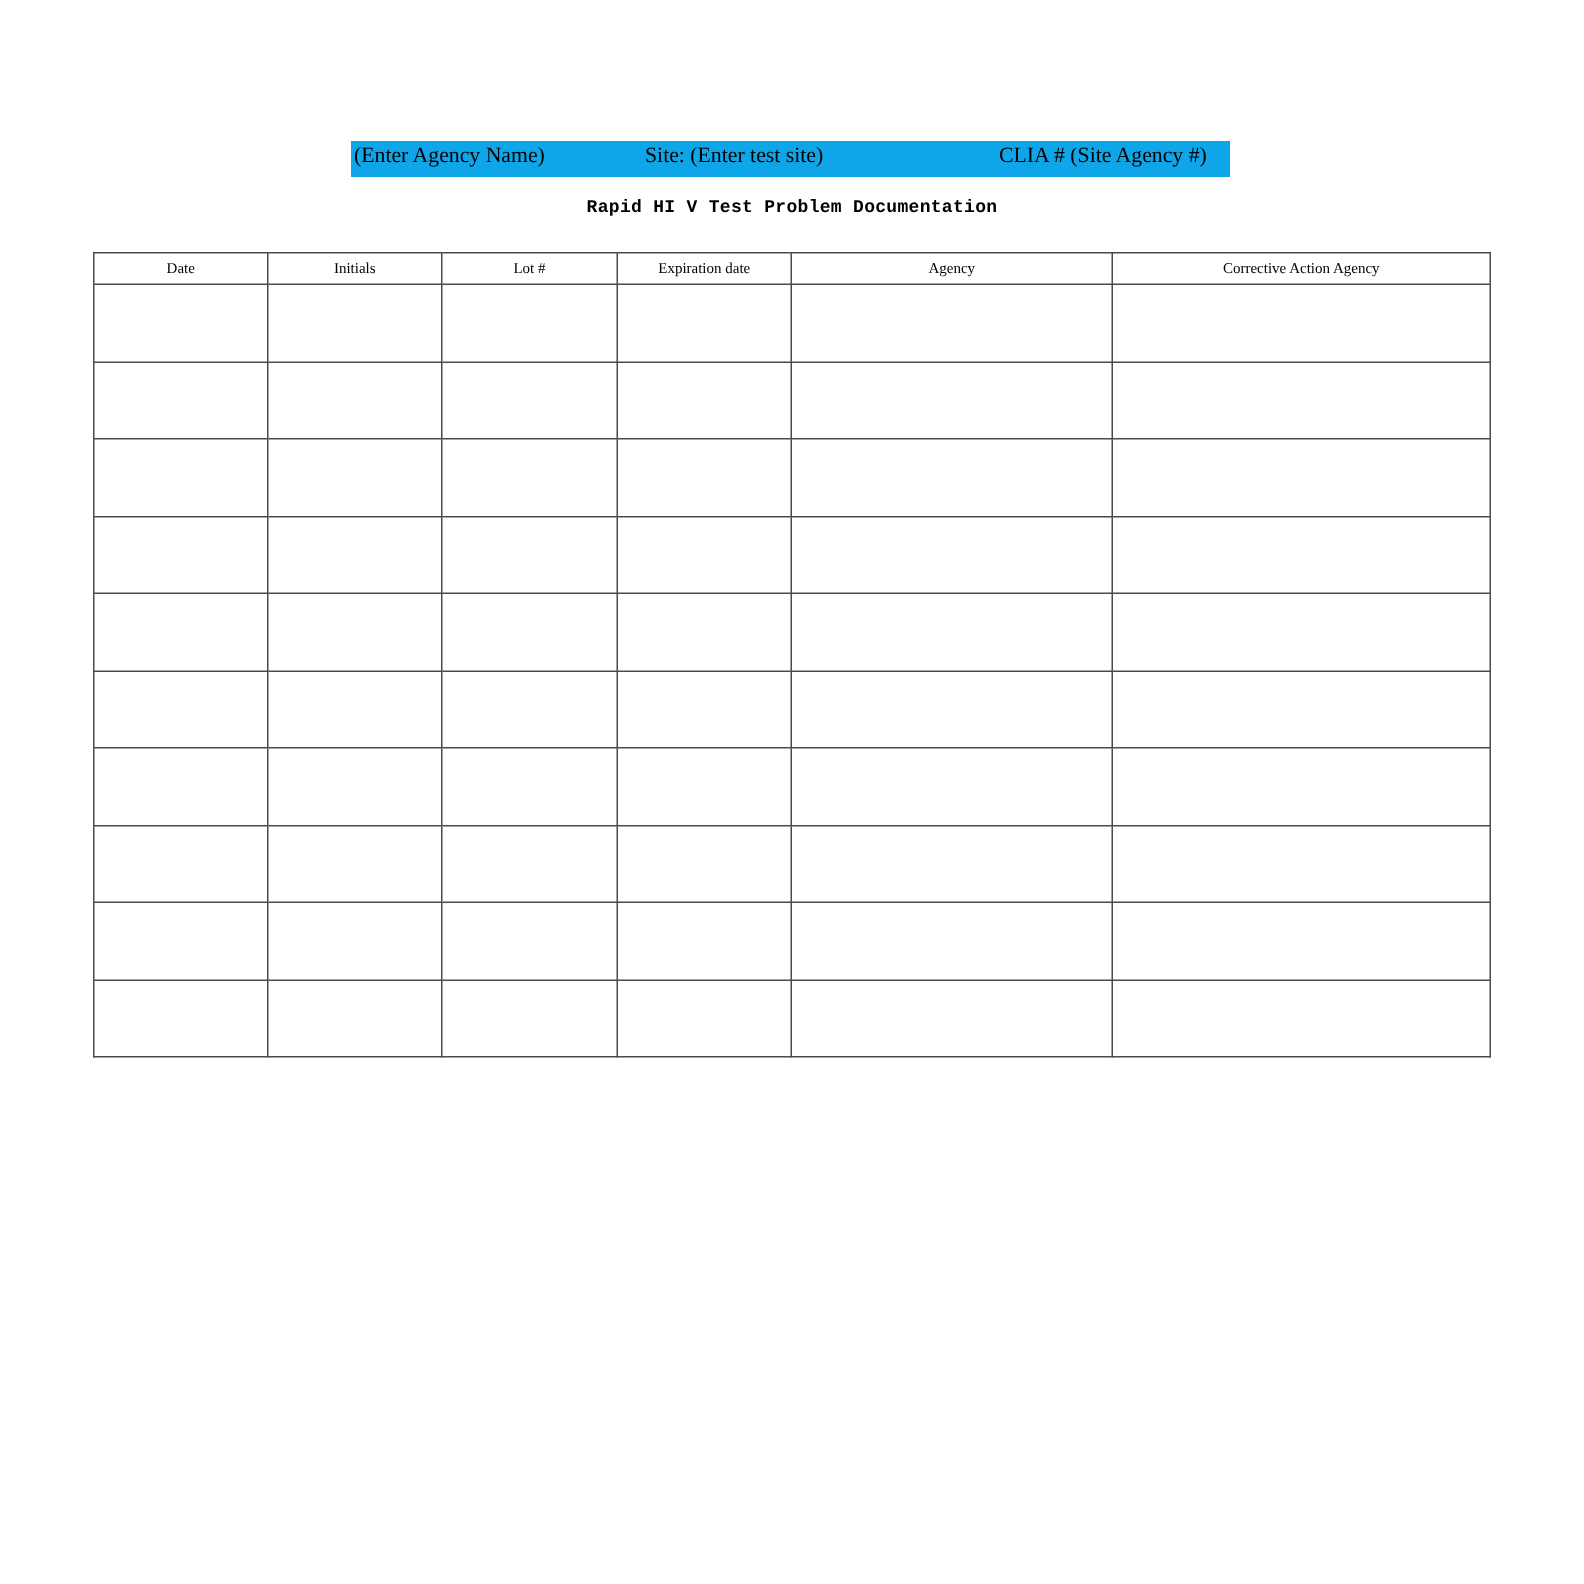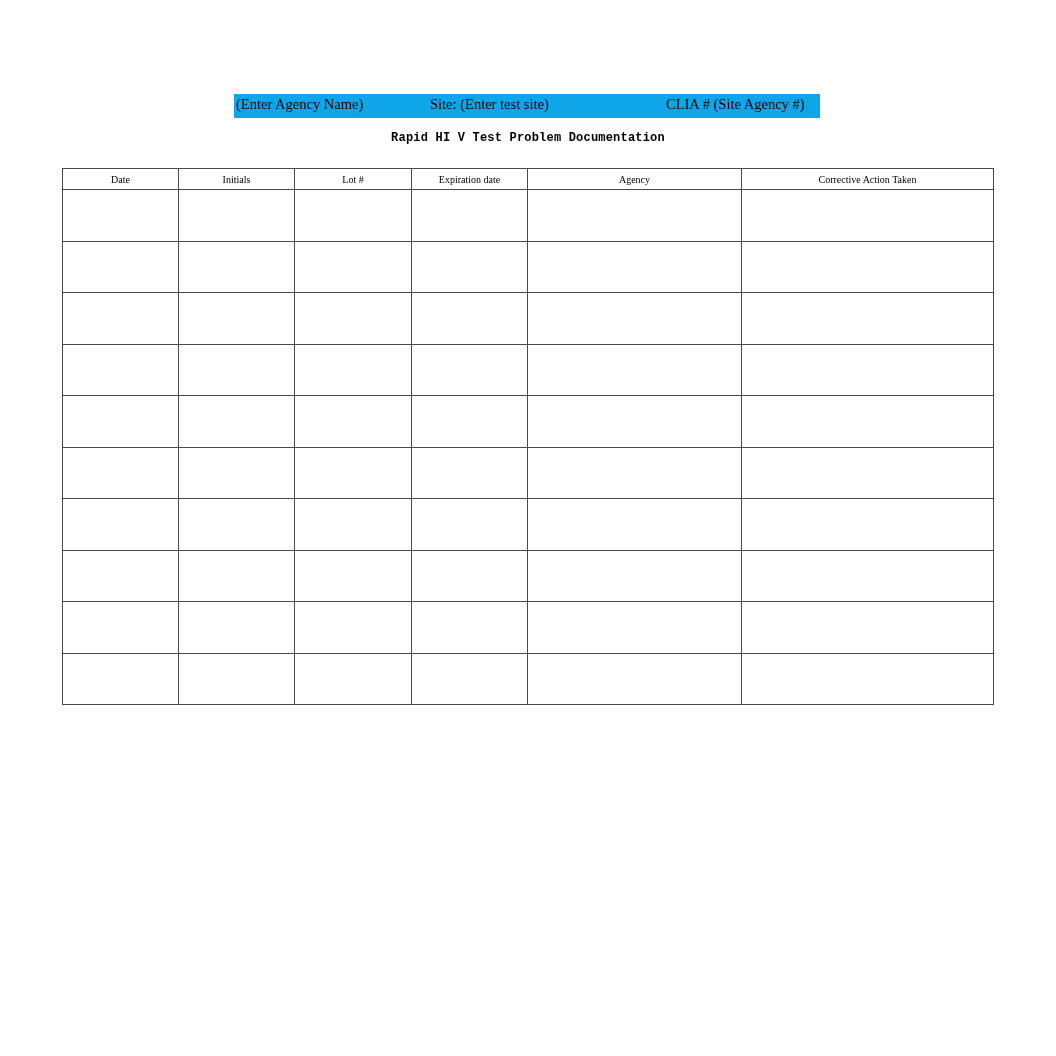--- a/index.html
+++ b/index.html
@@ -116,21 +116,21 @@
         <col class="col-prob">
         <col class="col-corr">
     </colgroup>
     <thead>
       <tr>
         <th>Date</th>
         <th>Initials</th>
         <th>Lot #</th>
         <th>Expiration date</th>
         <th>Agency</th>
-        <th>Corrective Action Taken</th>
+        <th>Corrective Action Agency</th>
       </tr>
     </thead>
     <tbody>
       <tr>
         <td></td>
         <td></td>
         <td></td>
         <td></td>
         <td></td>
         <td></td>

